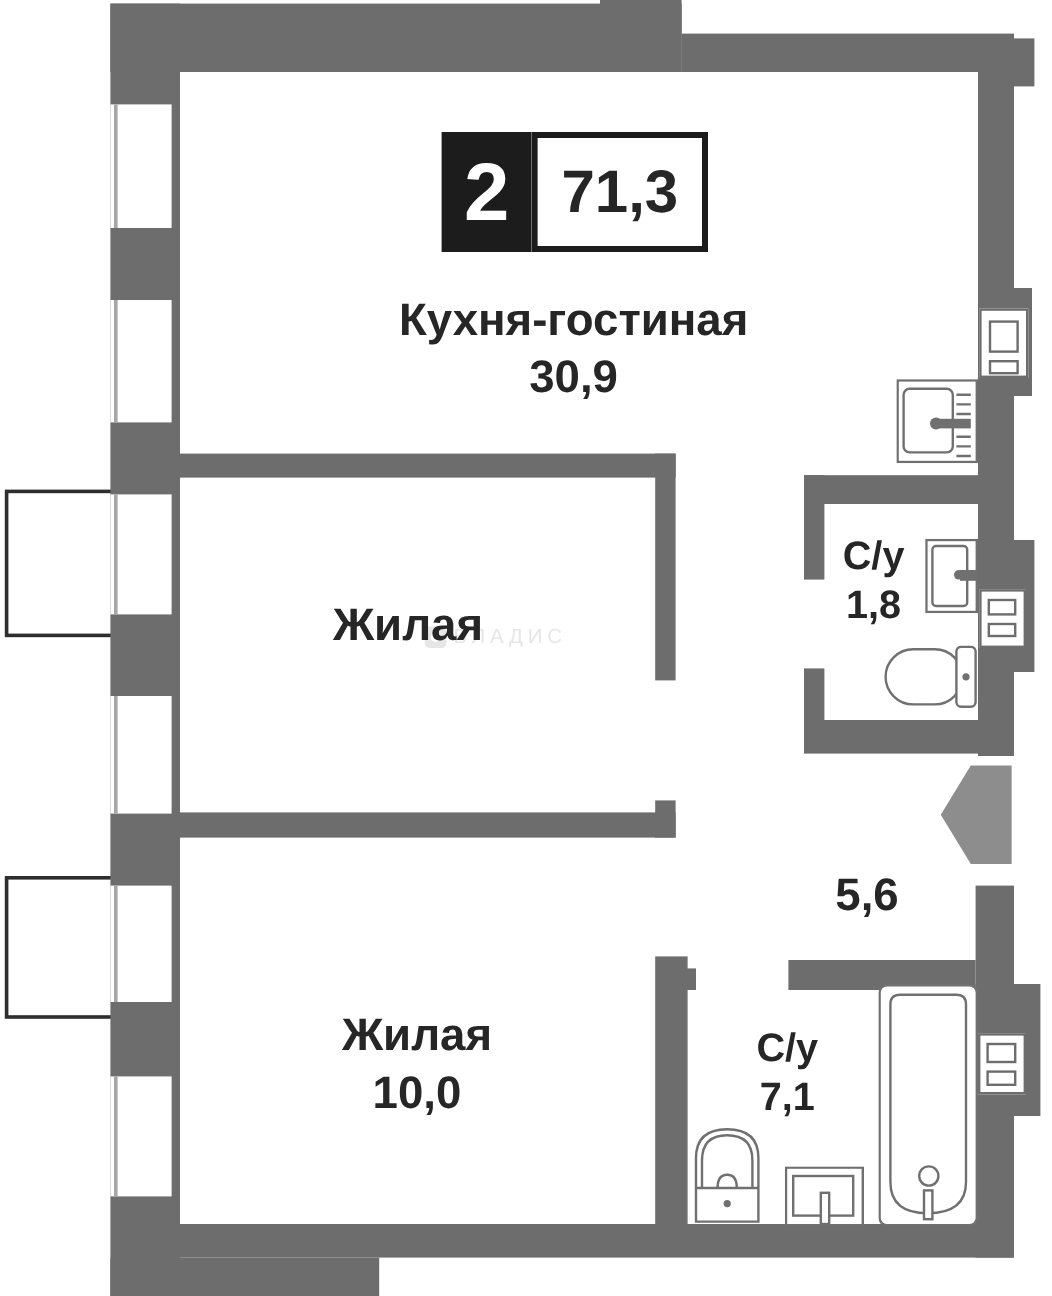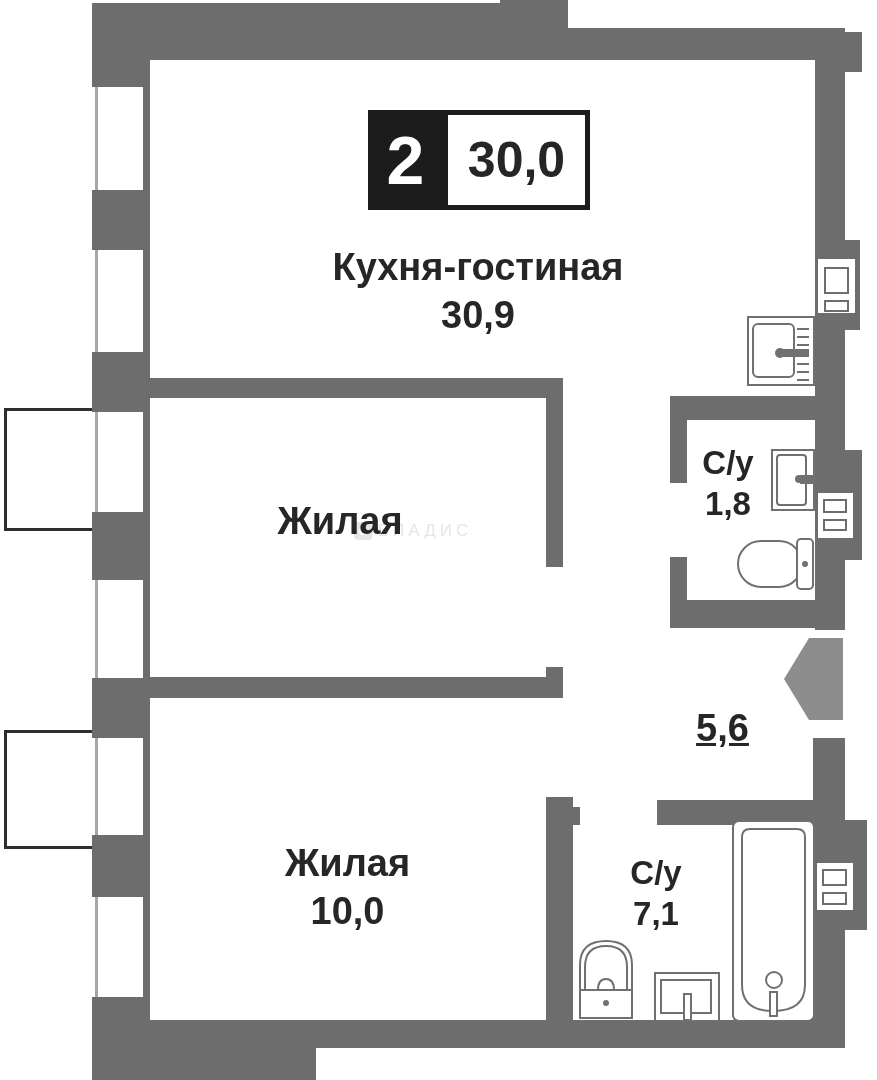--- a/index.html
+++ b/index.html
@@ -152,22 +152,22 @@
     <div>10,0</div>
   </div>
   <div class="room-label small" style="left:688px;top:442px;width:80px;">
     <div>С/у</div>
     <div>1,8</div>
   </div>
   <div class="room-label small" style="left:610px;top:852px;width:92px;">
     <div>С/у</div>
     <div>7,1</div>
   </div>
-  <div class="room-label" style="left:680px;top:705px;width:85px;text-decoration:underline;">
+  <div class="room-label" style="left:680px;top:723px;width:85px;">
     <div>5,6</div>
   </div>
 
   <div class="badge">
     <div class="badge-rooms">2</div>
-    <div class="badge-area">30,0</div>
+    <div class="badge-area">71,3</div>
   </div>
 
 </div>
 
 </body></html>

